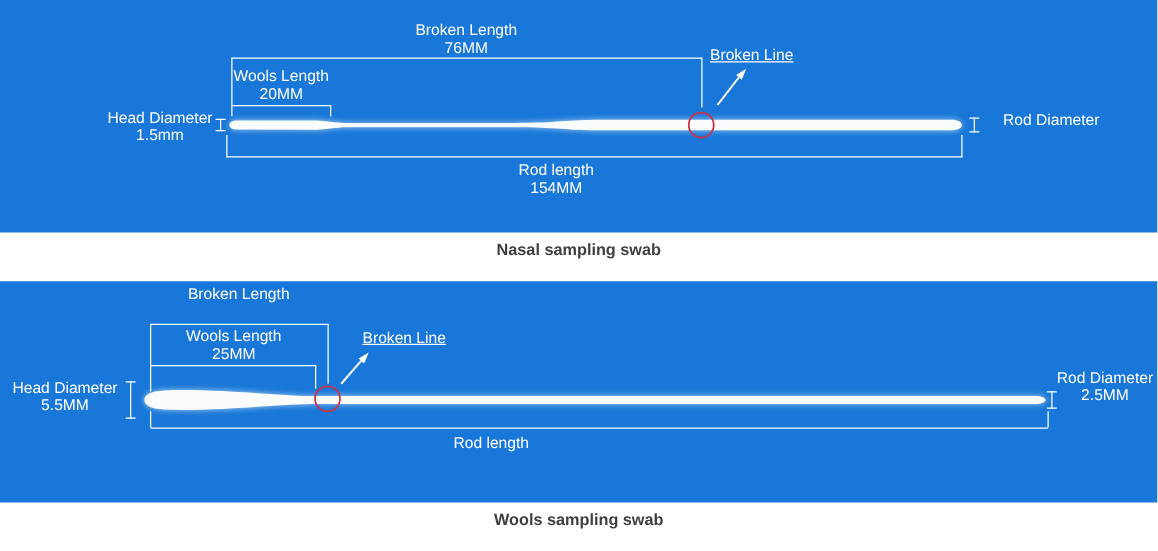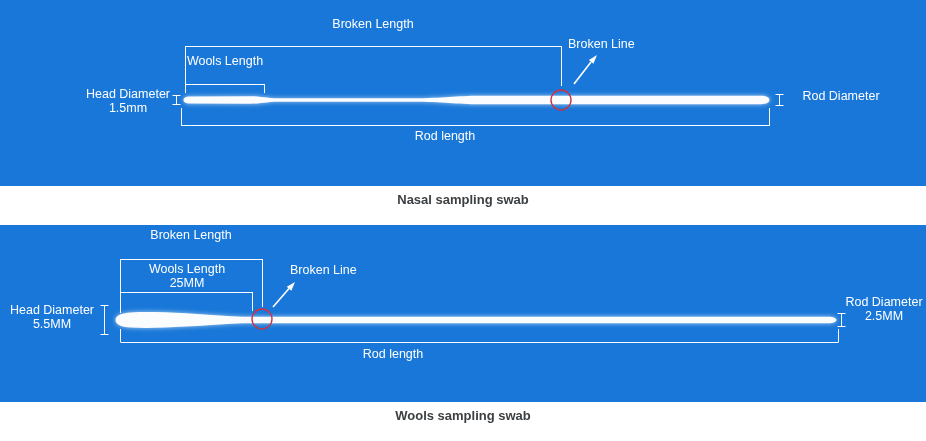--- a/index.html
+++ b/index.html
@@ -27,21 +27,21 @@
     color:var(--caption-gray);font-size:13px;font-weight:bold;
   }
   #caption-nasal{top:192px;}
   #caption-throat{top:408px;}
   .panel svg{position:absolute;left:0;top:0;}
   .lbl{
     position:absolute;color:var(--label-white);
     font-size:12.5px;line-height:14px;text-align:center;
     white-space:nowrap;
   }
-  .lbl.single{text-align:left;}
+  .lbl.single{text-align:left;text-decoration:underline;}
   .dim line{stroke:var(--label-white);stroke-width:1;}
   .swab{
     fill:#fbfcfe;
     filter:drop-shadow(0 0 2.5px rgba(255,255,255,0.65));
   }
   .break-circle{fill:none;stroke:var(--break-red);stroke-width:1.4;}
   .leader line{stroke:var(--label-white);stroke-width:1.6;}
   .leader polygon{fill:var(--label-white);}
 </style>
 </head>
@@ -75,34 +75,37 @@
       <path class="swab" d="M 190 96.4 L 250 96.3 C 262 96.3 266 98.3 279 98.3 L 413 98.3 C 444 98.3 456 95.8 480 95.8 L 761 95.8 C 766.5 95.8 769.5 97.7 769.5 100 C 769.5 102.3 766.5 104.2 761 104.2 L 480 104.2 C 456 104.2 444 101.7 413 101.7 L 279 101.7 C 266 101.7 262 103.7 250 103.7 L 190 103.6 C 185.5 103.6 183.5 102 183.5 100 C 183.5 98 185.5 96.4 190 96.4 Z"></path>
       <circle class="break-circle" cx="561" cy="100" r="10"></circle>
       <g class="leader">
         <line x1="574" y1="84" x2="591" y2="62"></line>
         <polygon points="597,55 593.4,63.8 588.9,59.9"></polygon>
       </g>
     </svg>
 
     <div class="lbl" style="left:273px;top:17px;width:200px;">
       <div>Broken Length</div>
+      <div>76MM</div>
     </div>
     <div class="lbl" style="left:155px;top:54px;width:140px;">
       <div>Wools Length</div>
+      <div>20MM</div>
     </div>
     <div class="lbl single" style="left:568px;top:37px;">Broken Line</div>
     <div class="lbl" style="left:53px;top:87px;width:150px;">
       <div>Head Diameter</div>
       <div>1.5mm</div>
     </div>
     <div class="lbl" style="left:766px;top:89px;width:150px;">
       <div>Rod Diameter</div>
     </div>
     <div class="lbl" style="left:345px;top:129px;width:200px;">
       <div>Rod length</div>
+      <div>154MM</div>
     </div>
   </div>
 
   <div class="caption" id="caption-nasal">Nasal sampling swab</div>
 
   <div class="panel" id="panel-throat">
     <svg width="926" height="177" viewBox="0 0 926 177">
       <g class="dim">
 
         <line x1="120.5" y1="34" x2="120.5" y2="88"></line>

